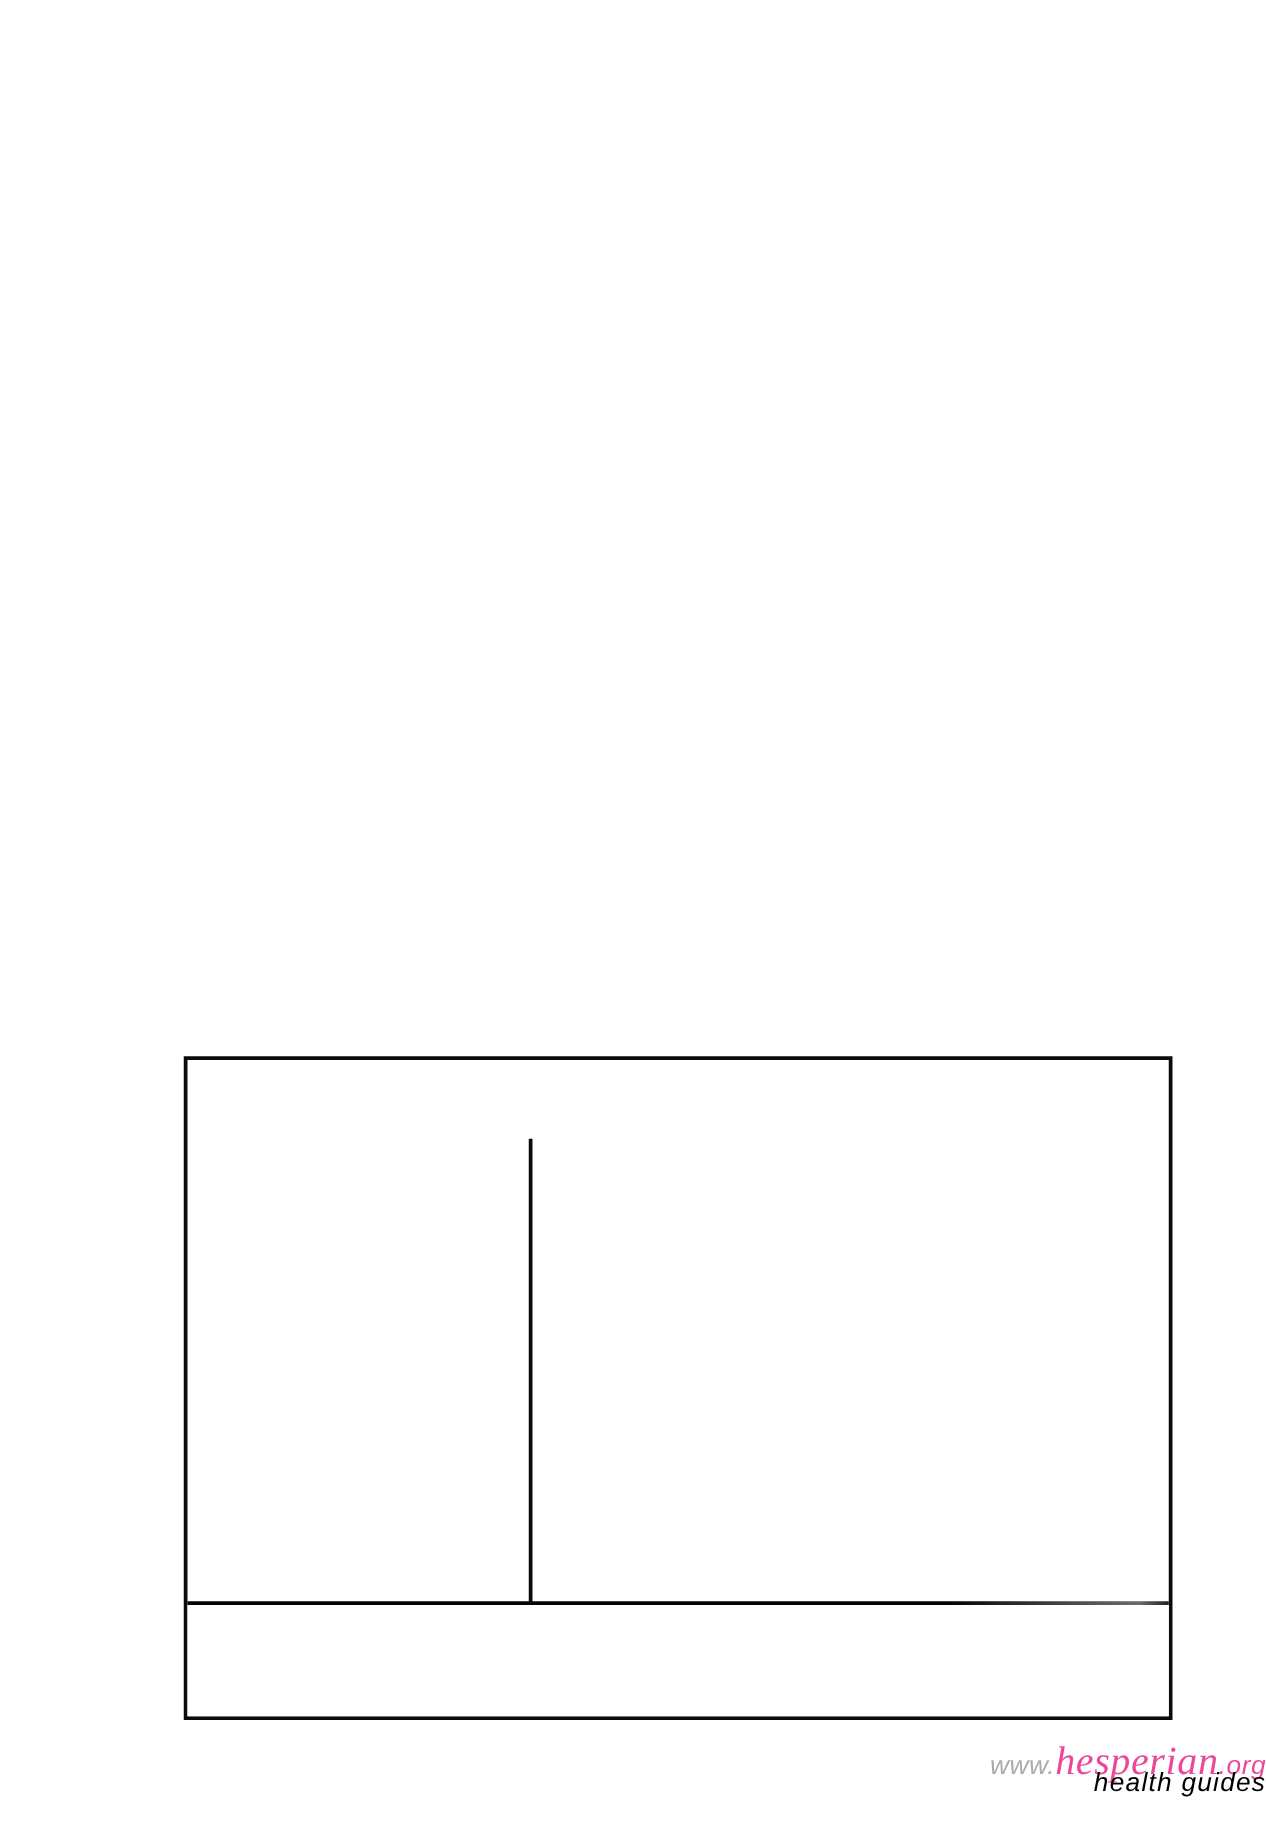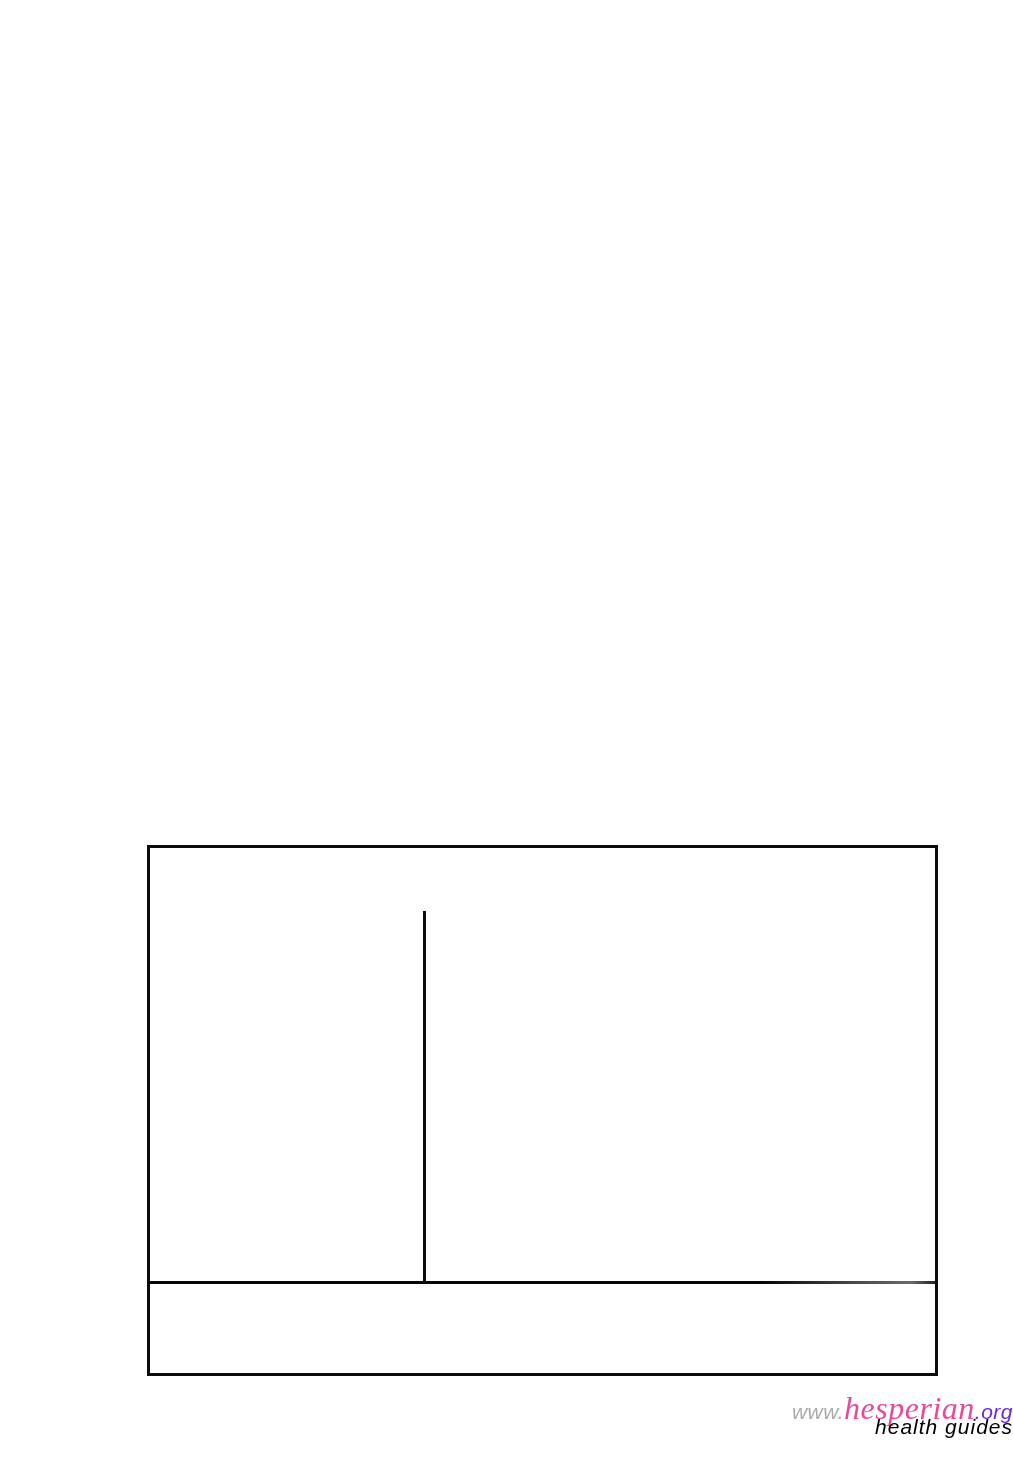--- a/index.html
+++ b/index.html
@@ -92,21 +92,21 @@
   }
   .logo-brand {
     font-family: "Liberation Serif", serif;
     font-size: 32px;
     color: #ec4899;
     letter-spacing: 0.5px;
   }
   .logo-tld {
     font-family: "Liberation Sans", sans-serif;
     font-size: 21px;
-    color: #6d28d9;
+    color: #ec4899;
     letter-spacing: 0.5px;
   }
   .logo-tagline {
     font-family: "Liberation Sans", sans-serif;
     font-size: 21px;
     color: #000000;
     letter-spacing: 1px;
     line-height: 1;
     margin-top: -8px;
     margin-left: -36px; 

